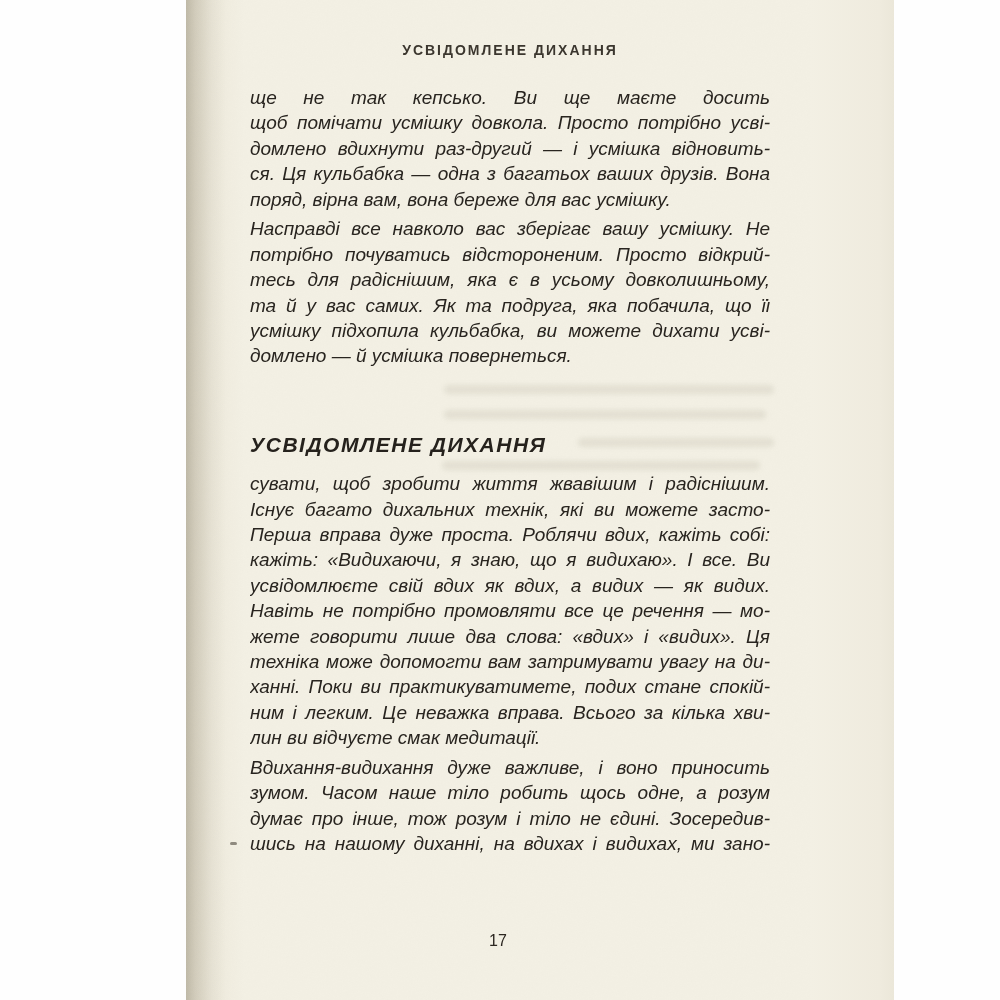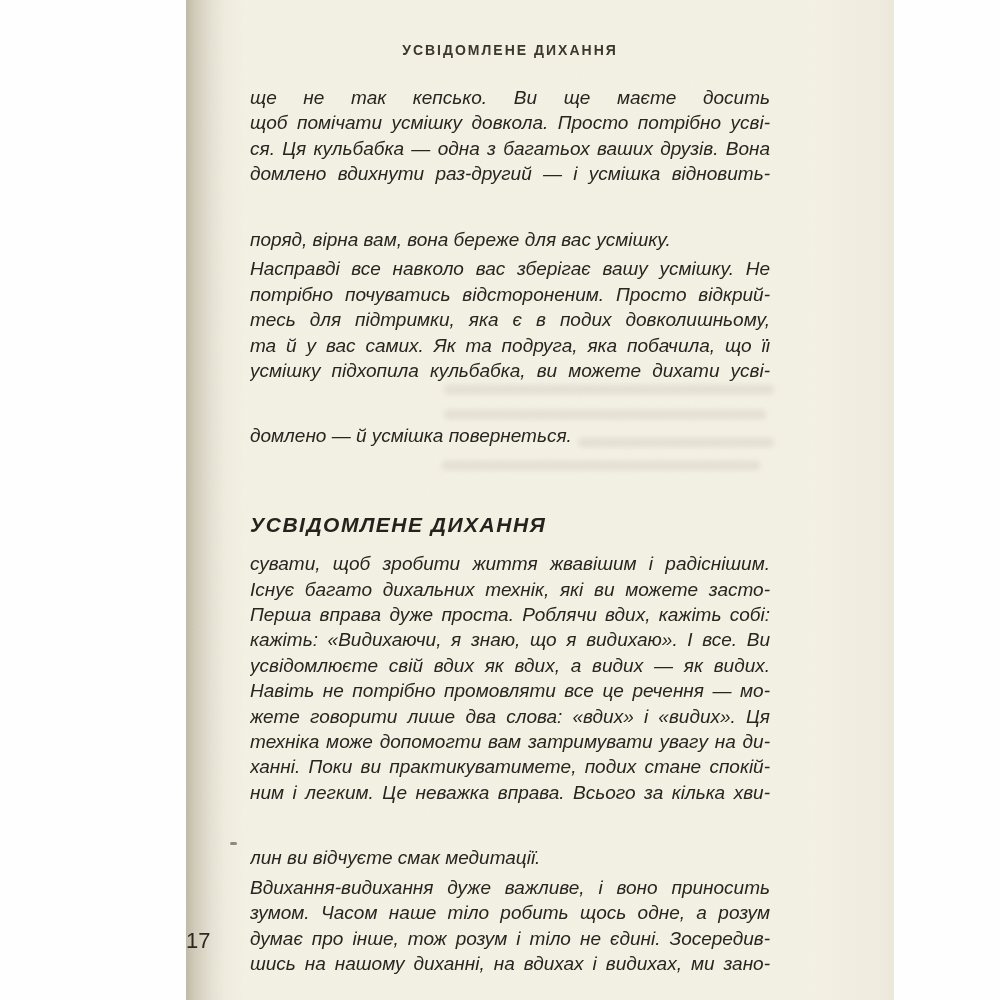--- a/index.html
+++ b/index.html
@@ -67,37 +67,37 @@
     padding: 0;
   }
   .pline {
     text-align: justify;
     text-align-last: justify;
     height: 25.4px;
     overflow: hidden;
   }
   .pline-last {
     text-align-last: left;
-    margin-top: 40px;
   }
   .section-heading {
     margin: 63px 0 13.5px 0;
     padding: 0;
     font-size: 21px;
     line-height: 26px;
     font-weight: 700;
     letter-spacing: 1.5px;
     color: #24201b;
   }
   .folio {
     position: absolute;
     top: 931px;
     left: 0;
     width: 624px;
-    font-size: 22px;
+    text-align: center;
+    font-size: 16px;
     line-height: 20px;
     color: #2b2620;
   }
   
   .ghost {
     position: absolute;
     height: 9px;
     background: rgba(122,112,88,0.12);
     border-radius: 5px;
     filter: blur(2.5px);
@@ -139,28 +139,28 @@
 
     <div class="ghost ghost-1"></div>
     <div class="ghost ghost-2"></div>
     <div class="ghost ghost-3"></div>
     <div class="ghost ghost-4"></div>
 
     <div class="content">
       <div class="para">
           <div class="pline">ще не так кепсько. Ви ще маєте досить усвідомленості,</div>
           <div class="pline">щоб помічати усмішку довкола. Просто потрібно усві-</div>
+          <div class="pline">домлено вдихнути раз-другий — і усмішка відновить-</div>
           <div class="pline">ся. Ця кульбабка — одна з багатьох ваших друзів. Вона</div>
-          <div class="pline">домлено вдихнути раз-другий — і усмішка відновить-</div>
           <div class="pline pline-last">поряд, вірна вам, вона береже для вас усмішку.</div>
         </div>
       <div class="para">
           <div class="pline">Насправді все навколо вас зберігає вашу усмішку. Не</div>
           <div class="pline">потрібно почуватись відстороненим. Просто відкрий-</div>
-          <div class="pline">тесь для підтримки, яка є в подих довколишньому,</div>
+          <div class="pline">тесь для радіснішим, яка є в усьому довколишньому,</div>
           <div class="pline">та й у вас самих. Як та подруга, яка побачила, що її</div>
           <div class="pline">усмішку підхопила кульбабка, ви можете дихати усві-</div>
           <div class="pline pline-last">домлено — й усмішка повернеться.</div>
         </div>
       <h2 class="section-heading">УСВІДОМЛЕНЕ ДИХАННЯ</h2>
       <div class="para">
           <div class="pline">сувати, щоб зробити життя жвавішим і радіснішим.</div>
           <div class="pline">Існує багато дихальних технік, які ви можете засто-</div>
           <div class="pline">Перша вправа дуже проста. Роблячи вдих, кажіть собі:</div>
           <div class="pline">кажіть: «Видихаючи, я знаю, що я видихаю». І все. Ви</div>

